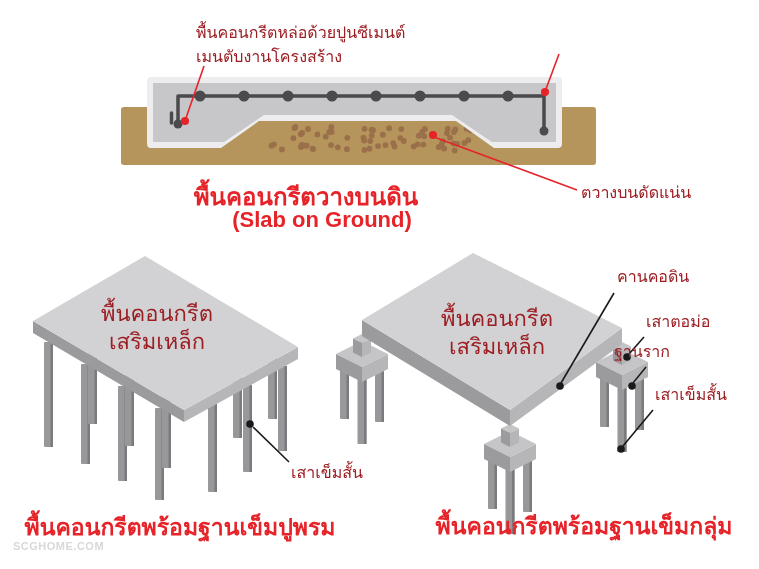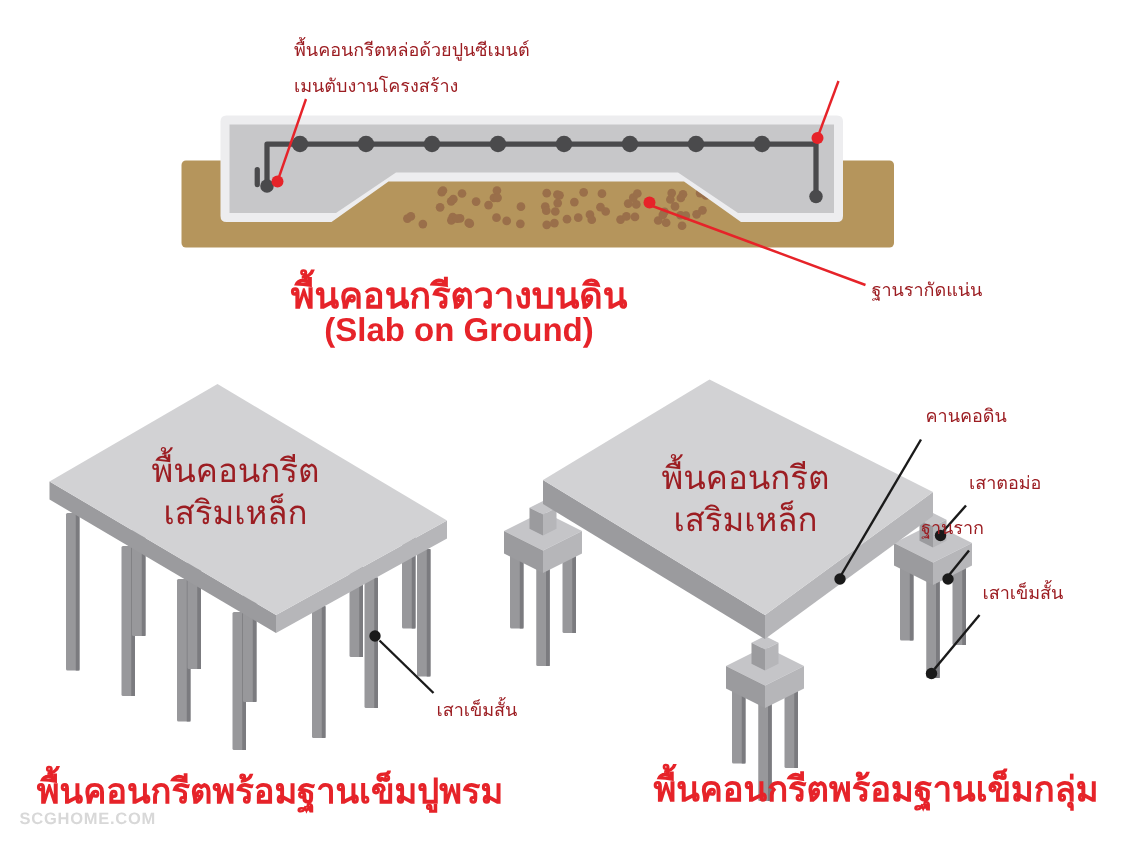--- a/index.html
+++ b/index.html
@@ -6,21 +6,21 @@
     --label-red:#9c1d22; --caption-red:#e62329; --ground:#b5955c; --sand:#9a6f4a;
     --concrete-light:#ededef; --concrete-mid:#c7c7c9; --rebar:#4a4a4c;
     --slab-top:#d2d2d4; --side-dark:#9b9b9e; --side-light:#b6b6b9; --foot-top:#c5c5c8;
     --pile:#98989b; --pile-dark:#7b7b7f; --leader-black:#1a1a1a; --watermark:#d8d8d8;
   }
   html,body{margin:0;padding:0;background:#fff;}
   .stage{position:relative;width:759px;height:569px;background:#fff;overflow:hidden;
          font-family:"Liberation Sans","DejaVu Sans",sans-serif;}
   .stage svg{position:absolute;left:0;top:0;}
   .txt{position:absolute;white-space:nowrap;}
-  .lbl{color:var(--label-red);font-size:12px;font-weight:500;line-height:24px;}
+  .lbl{color:var(--label-red);font-size:16px;font-weight:500;line-height:24px;}
   .cap{color:var(--caption-red);font-weight:bold;}
   .center{transform:translateX(-50%);text-align:center;}
   .watermark{color:var(--watermark);font-size:11px;font-weight:bold;letter-spacing:.5px;}
 </style>
 </head>
 <body>
 
 <div class="stage">
 
   <svg width="759" height="569" viewBox="0 0 759 569">
@@ -216,24 +216,24 @@
         <line x1="653" y1="410" x2="623" y2="446"></line>
         <circle cx="621" cy="449" r="3.8" style="fill:var(--leader-black);stroke:none"></circle>
       </g>
     </g>
   </svg>
 
   <div class="txt lbl" style="left:196px;top:21px">
     <div>พื้นคอนกรีตหล่อด้วยปูนซีเมนต์</div>
     <div>เมนตับงานโครงสร้าง</div>
   </div>
-  <div class="txt lbl" style="left:581px;top:181px">ฐานรากัดแน่น</div>
+  <div class="txt lbl" style="left:581px;top:181px">ตวางบนดัดแน่น</div>
 
   <div class="txt cap center" style="left:306px;top:177px;font-size:24px">พื้นคอนกรีตวางบนดิน</div>
-  <div class="txt cap center" style="left:306px;top:207px;font-size:22px">(Slab on Ground)</div>
+  <div class="txt cap center" style="left:322px;top:207px;font-size:22px">(Slab on Ground)</div>
 
   <div class="txt lbl center" style="left:157px;top:300px;font-size:22px;line-height:28px">
     <div>พื้นคอนกรีต</div>
     <div>เสริมเหล็ก</div>
   </div>
   <div class="txt lbl" style="left:291px;top:461px">เสาเข็มสั้น</div>
   <div class="txt cap center" style="left:180px;top:509px;font-size:23px">พื้นคอนกรีตพร้อมฐานเข็มปูพรม</div>
 
   <div class="txt lbl center" style="left:497px;top:305px;font-size:22px;line-height:28px">
     <div>พื้นคอนกรีต</div>

